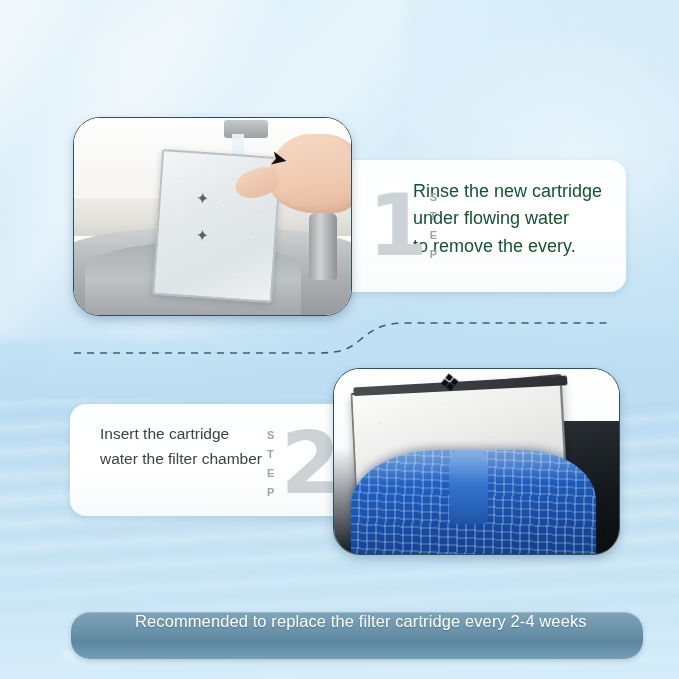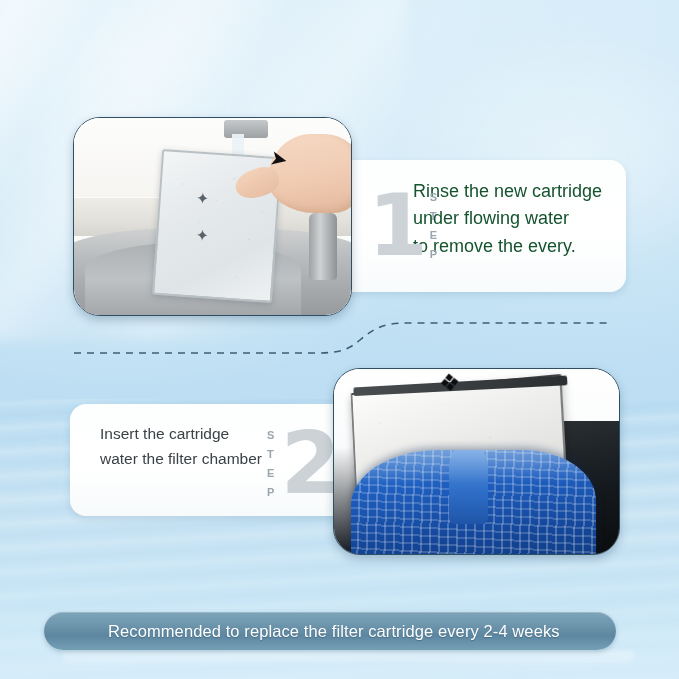--- a/index.html
+++ b/index.html
@@ -360,29 +360,29 @@
     left: 60px;
     top: 310px;
     width: 560px;
     height: 60px;
     z-index: 2;
   }
 
   
   .tips-bar {
     position: absolute;
-    left: 44px;
+    left: 71px;
     top: 612px;
     width: 572px;
-    height: 38px;
+    height: 47px;
     border-radius: 19px;
     background: linear-gradient(180deg, #7ea4b8 0%, #6b94ab 38%, #5d86a0 62%, #74a0b6 100%);
     box-shadow: 0 2px 5px rgba(60,95,120,0.28), inset 0 1px 0 rgba(255,255,255,0.22);
     display: flex;
-    align-items: center;
+    align-items: flex-start;
     z-index: 5;
   }
   .tips-text {
     margin-left: 64px;
     font-size: 16.5px;
     color: #ffffff;
     letter-spacing: 0.1px;
     white-space: nowrap;
     text-shadow: 0 1px 1px rgba(40,70,90,0.45);
   }

